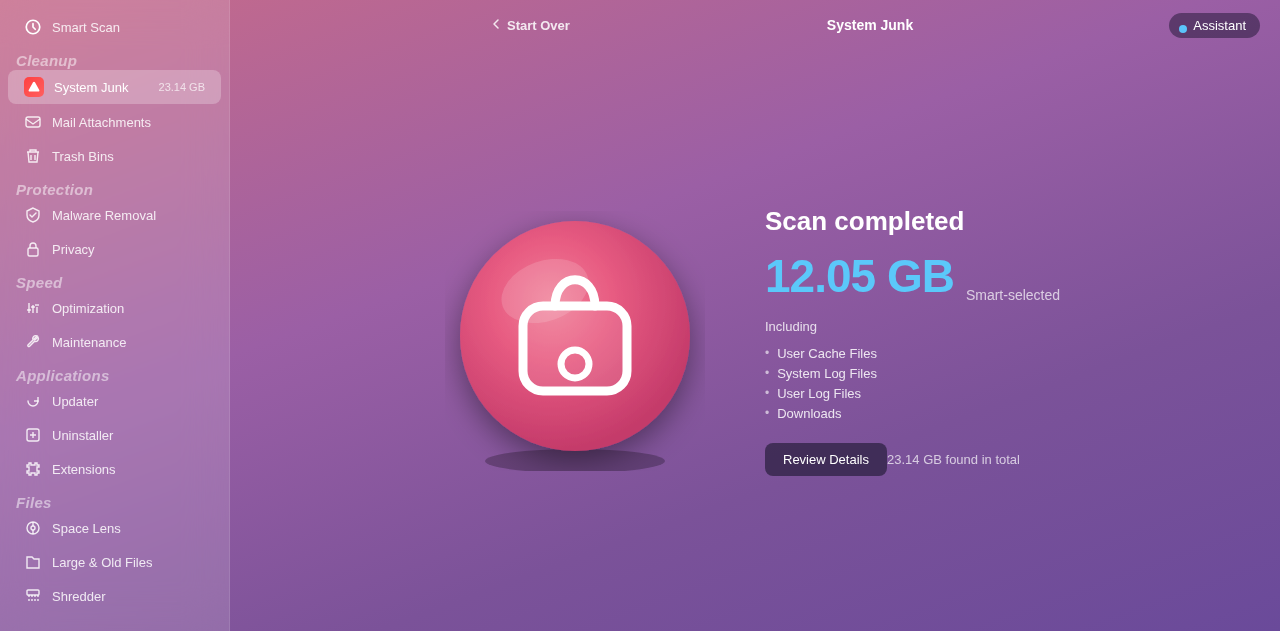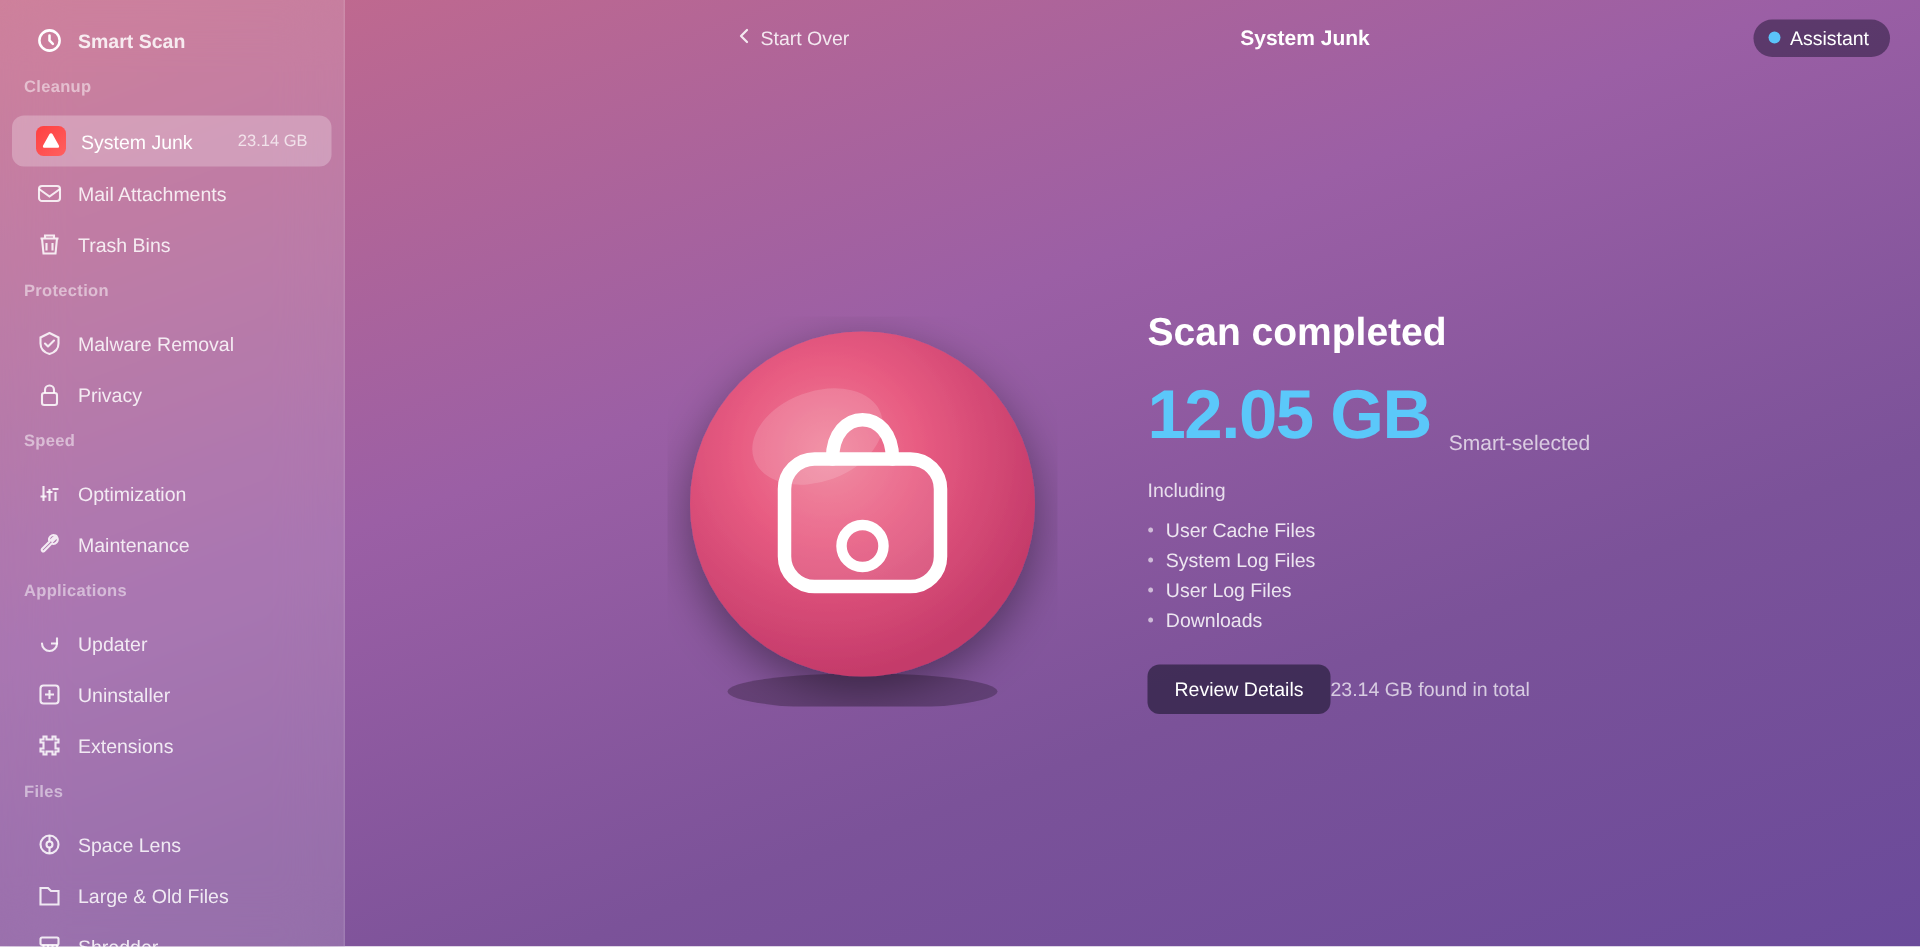--- a/index.html
+++ b/index.html
@@ -32,30 +32,30 @@
     }
 
     .sidebar-smart-scan {
       display: flex;
       align-items: center;
       gap: 10px;
       padding: 8px 16px;
       cursor: pointer;
       border-radius: 8px;
       margin: 2px 8px;
-      font-weight: bold;
     }
 
     .sidebar-section-label {
-      font-size: 11px;
+      font-size: 15px;
       color: rgba(255,255,255,0.5);
       font-weight: 600;
       text-transform: none;
-      padding: 8px 16px 12px 16px;
+      padding: 8px 16px 0 16px;
       letter-spacing: 0.02em;
+      font-style: italic;
     }
 
     .sidebar-item {
       display: flex;
       align-items: center;
       gap: 10px;
       padding: 7px 16px;
       cursor: pointer;
       border-radius: 8px;
       margin: 1px 8px;
@@ -116,34 +116,35 @@
     .start-over-btn {
       display: flex;
       gap: 5px;
       color: rgba(255,255,255,0.85);
       font-size: 13px;
       cursor: pointer;
       background: none;
       border: none;
       padding: 5px 10px;
       border-radius: 6px;
+      font-weight: bold;
     }
 
     .header-title {
       font-size: 14px;
       font-weight: 600;
       color: white;
       position: absolute;
       left: 50%;
       transform: translateX(-50%);
     }
 
     .assistant-btn {
       display: flex;
-      align-items: center;
+      align-items: flex-end;
       gap: 6px;
       background: rgba(30,20,50,0.5);
       border: none;
       border-radius: 20px;
       padding: 5px 14px 5px 10px;
       color: white;
       font-size: 13px;
       cursor: pointer;
     }
 

